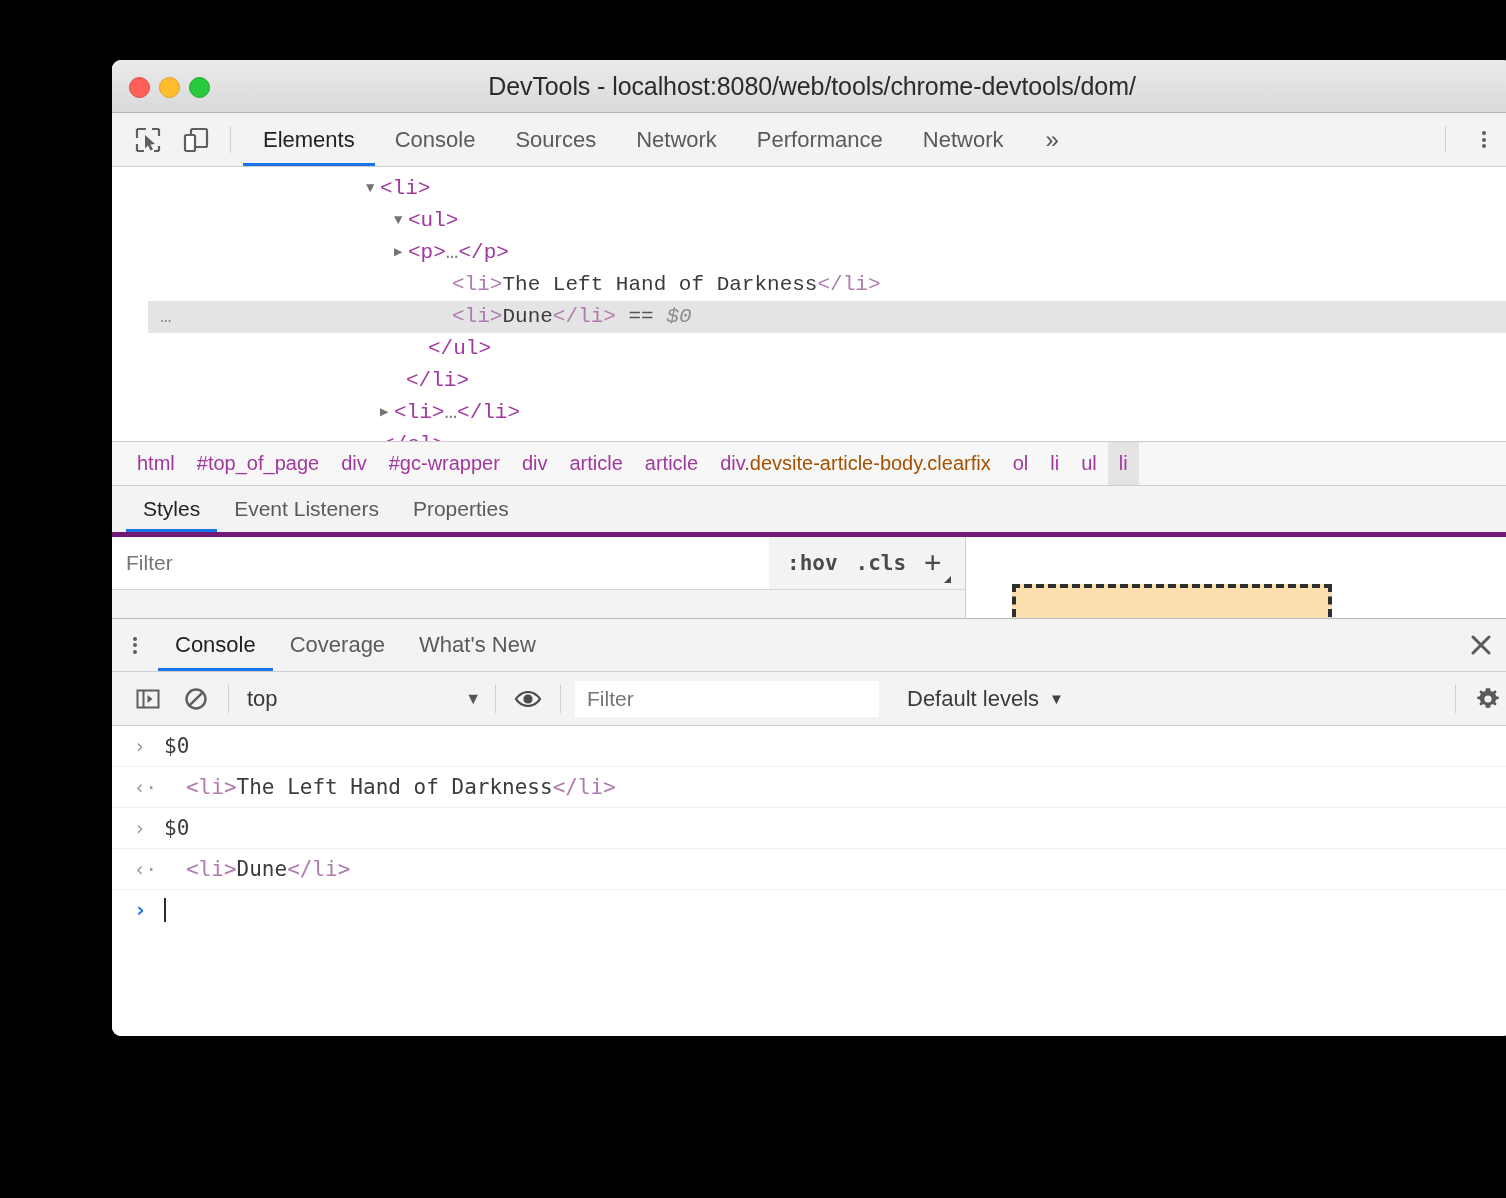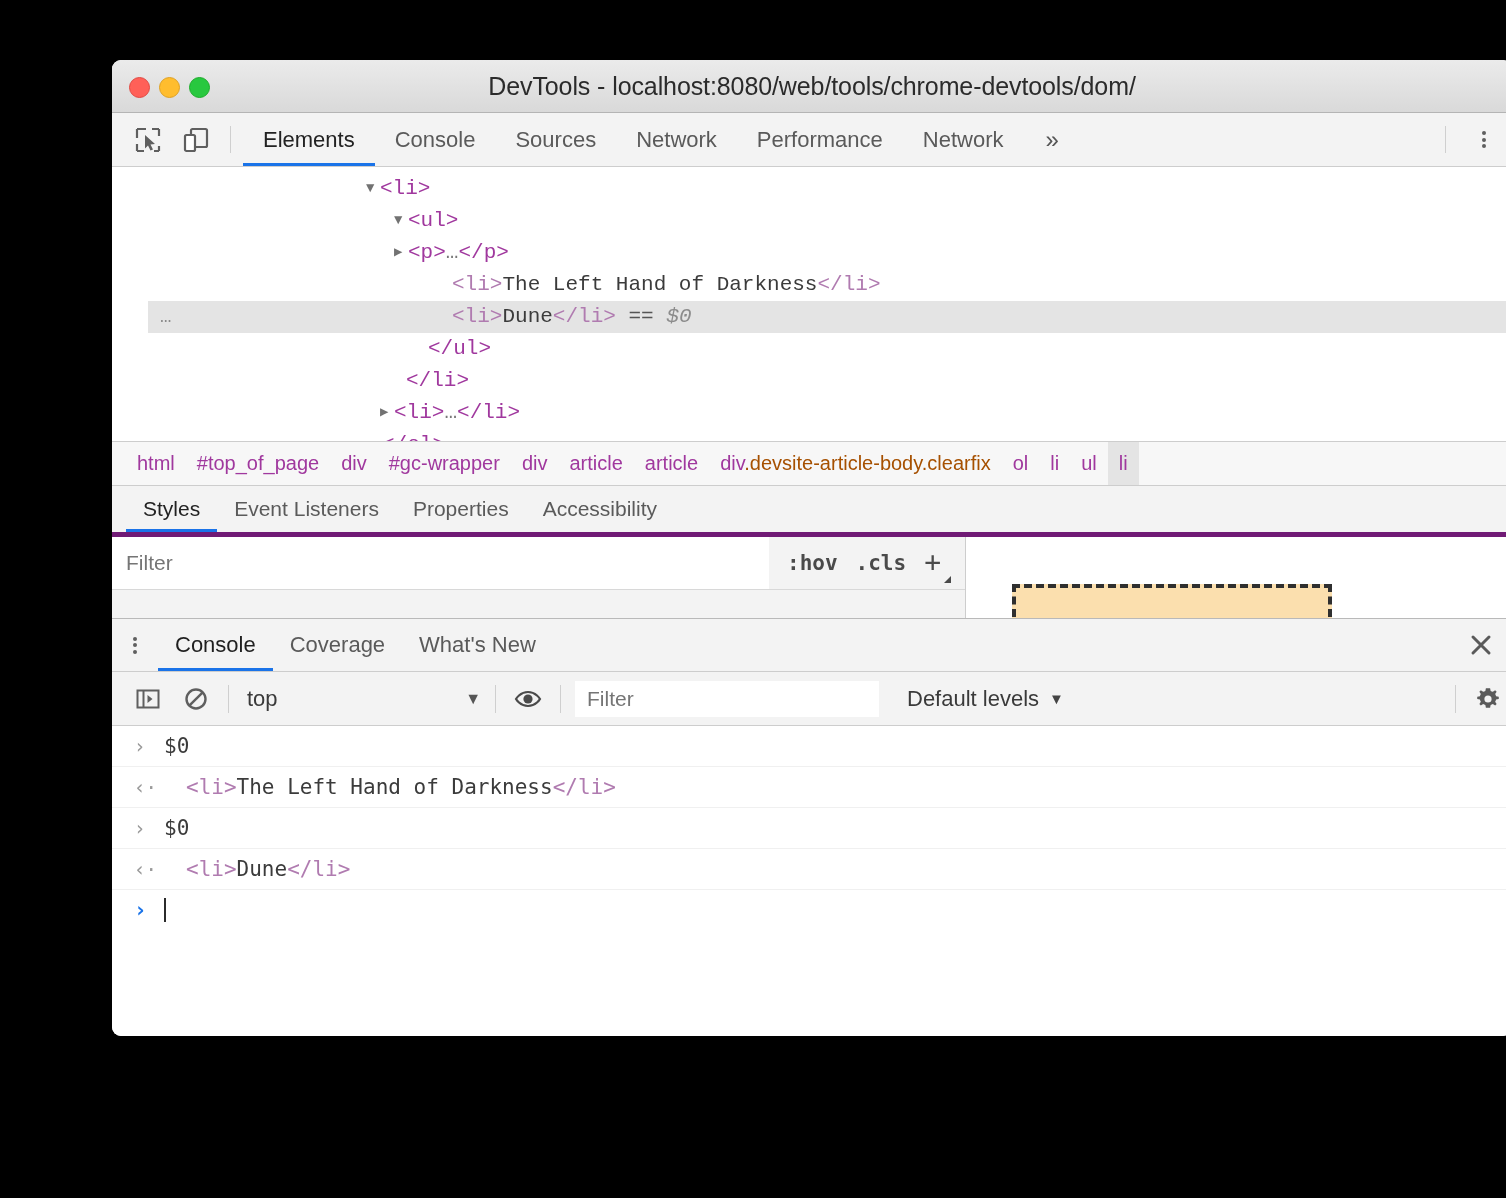--- a/index.html
+++ b/index.html
@@ -539,21 +539,20 @@
       <div class="crumb">ol</div>
       <div class="crumb">li</div>
       <div class="crumb">ul</div>
       <div class="crumb selected">li</div>
     </div>
 
   <div id="styles-tabs">
     <div class="st-tab active">Styles</div>
     <div class="st-tab">Event Listeners</div>
     <div class="st-tab">Properties</div>
-    <div class="st-tab">Accessibility</div>
   </div>
 
   <div id="styles-body">
     <div id="styles-left">
       <div id="styles-filter-row">
         <input id="styles-filter-input" type="text" placeholder="Filter" style="">
         <div id="styles-filter-actions">
           <span class="act">:hov</span>
           <span class="act">.cls</span>
           <span id="plus-btn">+</span>

